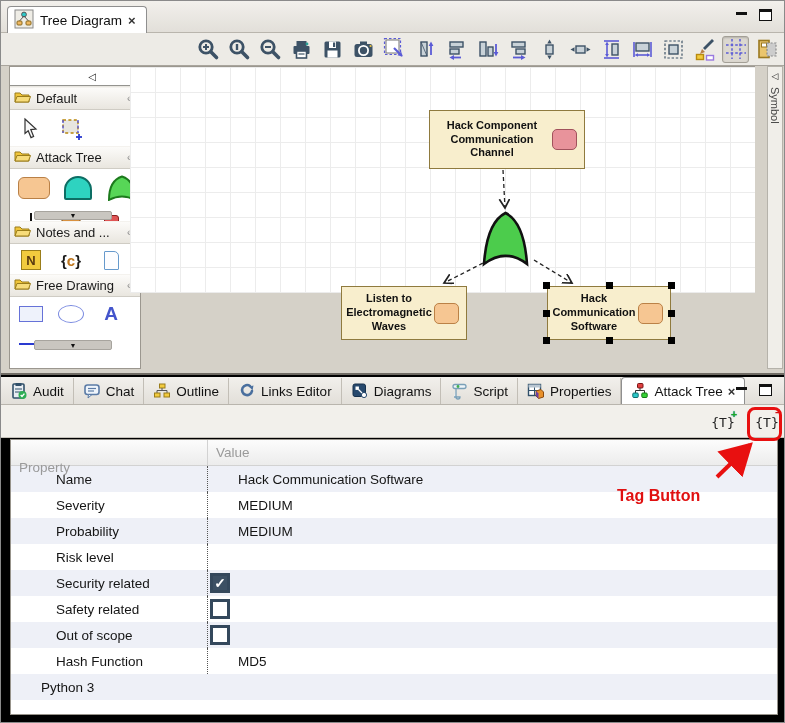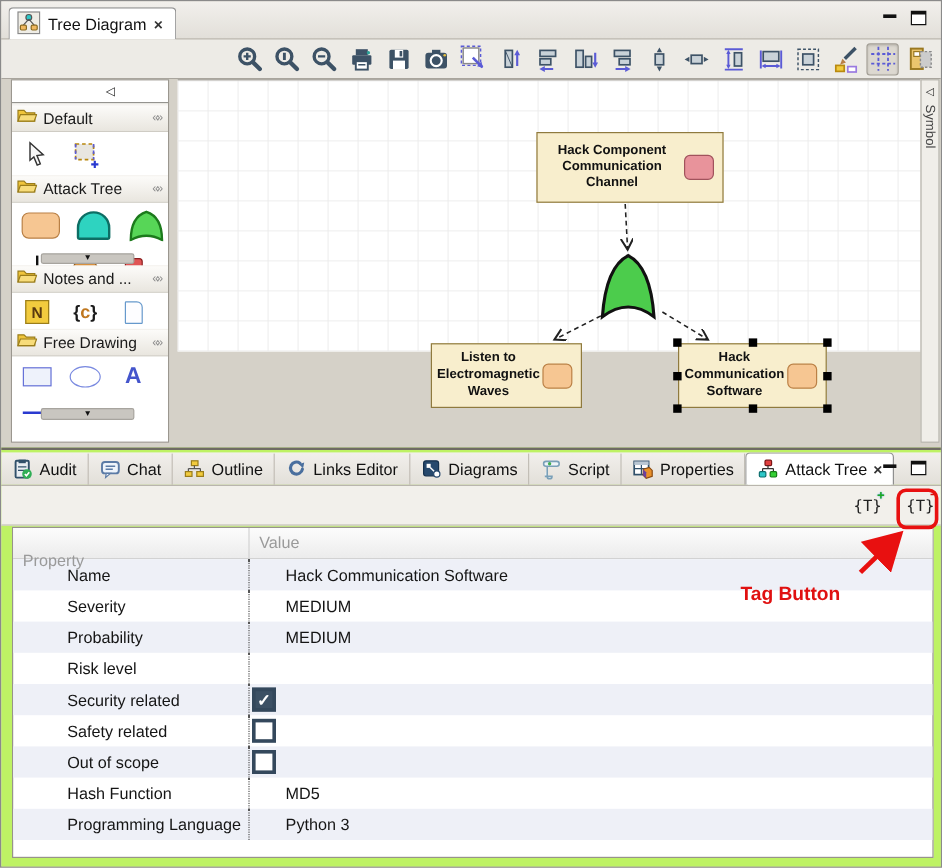--- a/index.html
+++ b/index.html
@@ -50,40 +50,40 @@
     font-weight:bold; font-size:13px; display:flex; align-items:center; justify-content:center; }
   .glyph-constraint { font-size:15px; font-weight:bold; color:#1a1a1a; }
   .glyph-constraint i { font-style:normal; color:#c07820; }
   .shape-doc { width:15px; height:19px; background:#fdfdff; border:1.5px solid #6699cc; border-radius:1px 5px 1px 1px; }
   .shape-rect { width:24px; height:16px; border:1.5px solid #6672d8; background:#eef2fb; }
   .shape-ellipse { width:26px; height:18px; border:1.5px solid #7a8ae0; border-radius:50%; background:#fff; }
   .glyph-text { font-size:19px; font-weight:bold; color:#4455cc; }
   .scroll-btn { position:absolute; background:#c9c6c0; border:1px solid #a7a49e; border-radius:2px;
     display:flex; align-items:center; justify-content:center; font-size:7px; color:#111; }
 
-  .canvas { position:absolute; left:147px; top:0; width:625px; height:227px; background:#fff;
+  .canvas { position:absolute; left:129px; top:0; width:625px; height:227px; background:#fff;
     border-top:1px solid #9b978f;
     background-image:linear-gradient(#ececec 1px, transparent 1px), linear-gradient(90deg,#ececec 1px, transparent 1px);
     background-size:25px 25px; }
   .canvas svg.overlay { position:absolute; left:0; top:0; pointer-events:none; }
   .node { position:absolute; background:#f8eecd; border:1.5px solid #8f7a3e; display:flex; align-items:center; }
   .node .lbl { font-size:11px; font-weight:bold; color:#111; text-align:center; line-height:1.25; flex:1; padding-left:4px; }
   .node .badge { width:25px; height:21px; border-radius:5px; margin:0 7px 0 2px; flex:none; }
   .badge.pink { background:#e8939b; border:1.5px solid #a1525c; }
   .badge.orange { background:#f6c692; border:1.5px solid #bb8146; }
   .handle { position:absolute; width:7px; height:7px; background:#000; }
 
   .symbol-strip { position:absolute; left:766px; top:0; width:16px; height:303px; background:#f0eee9;
     border:1px solid #b5b2aa; display:flex; flex-direction:column; align-items:center; padding-top:4px; gap:6px; }
   .symbol-strip .arrow { font-size:9px; color:#222; }
   .symbol-label { writing-mode:vertical-rl; font-size:11px; color:#444; }
 
   
   .bottom-panel { position:absolute; left:0; top:372px; width:785px; height:351px;
-    background:#bef264; border-top:2px solid #6f6b64; }
+    background:#000000; border-top:2px solid #6f6b64; }
   .panel-tabbar { position:absolute; left:0; top:2px; width:785px; height:28px;
     background:linear-gradient(#f2f0ec,#e2dfd9); border-bottom:1px solid #b9b5ad; display:flex; align-items:flex-end; }
   .panel-tab { height:26px; display:flex; align-items:center; gap:5px; padding:0 9px; font-size:13.5px; color:#111;
     border-right:1px solid #c2beb6; }
   .panel-tab.active { background:#fff; border:1px solid #8f8f8f; border-bottom:none; border-radius:4px 4px 0 0; height:27px; }
   .winbtns.panel { right:14px; top:9px; }
 
   .panel-toolbar { position:absolute; left:0; top:30px; width:785px; height:33px;
     background:#f2f0eb; border-bottom:1px solid #c6c2ba; }
   .tag-btn { position:absolute; top:4px; width:30px; height:26px; display:flex; align-items:center; justify-content:center;
@@ -624,21 +624,20 @@
         <div class="c1">Out of scope</div>
         <div class="c2">
           <div class="checkbox"></div>
         </div>
       </div>
       <div class="tbl-row">
         <div class="c1">Hash Function</div>
         <div class="c2">MD5</div>
       </div>
       <div class="tbl-row stripe">
-        <div class="c1">Programming Language</div>
         <div class="c2">Python 3</div>
       </div>
     </div>
 
   <div class="highlight-box"></div>
   <div class="annotation-text" style="left:576px; top:112px;margin-left:40px;">Tag Button</div>
   <svg class="anno-svg" width="785" height="351">
     <defs>
       <marker id="redhead" markerWidth="9" markerHeight="9" refX="7" refY="4.5" orient="auto">
         <path d="M0,0 L8,4.5 L0,9 Z" fill="#e81010"></path>

